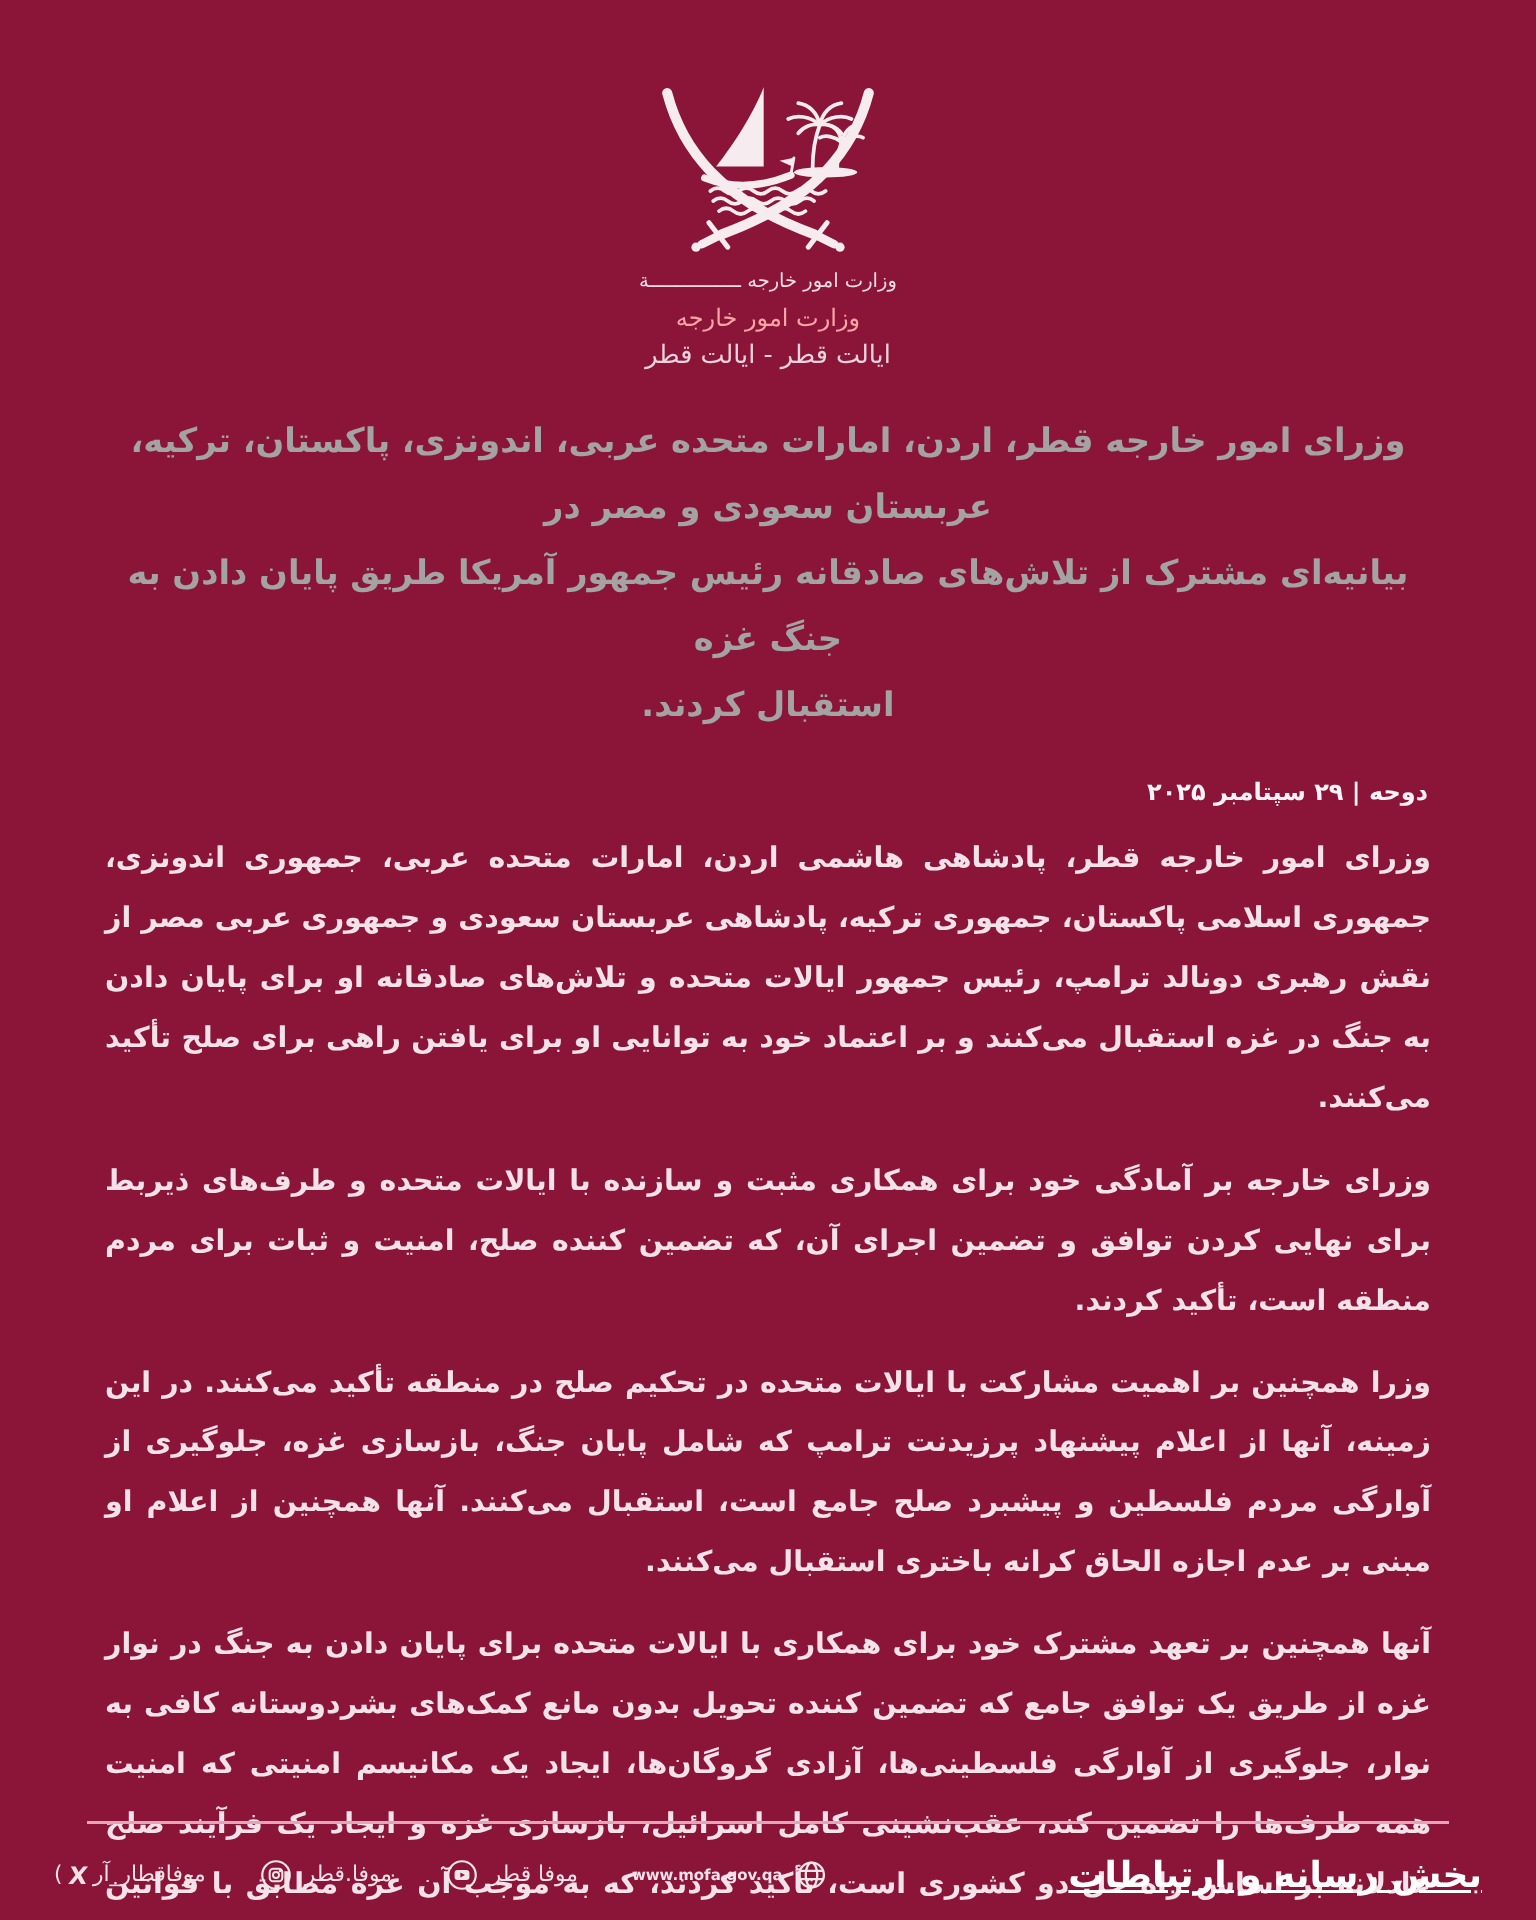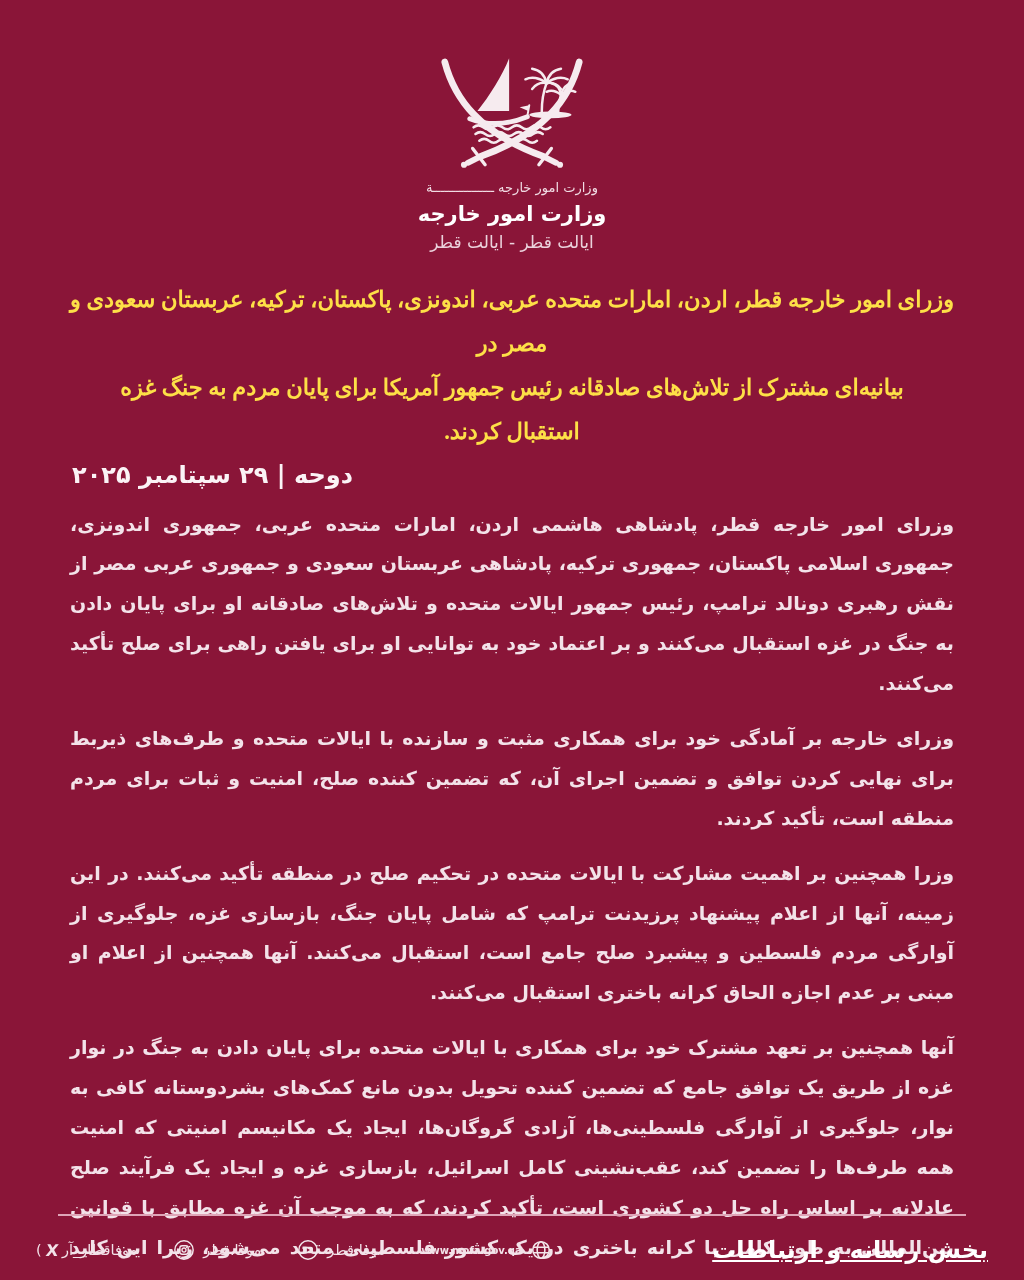--- a/index.html
+++ b/index.html
@@ -5,27 +5,27 @@
   html,body{margin:0;padding:0;background:#5c0e26;}
   .page{
     width:1024px;height:1280px;position:relative;overflow:hidden;
     background:#8A1538;color:#F3E6EB;direction:rtl;
     font-family:"DejaVu Sans", sans-serif;
     margin:0 auto;
   }
   header{text-align:center;padding-top:48px;}
   .emblem{width:192px;height:126px;display:block;margin:0 auto 6px;}
   .wordmark-top{font-size:13px;color:#F1DCE4;letter-spacing:.3px;}
-  .wordmark-main{font-size:21px;font-weight:bold;margin-top:7px;color:#ffffff;}
+  .wordmark-main{font-size:16px;font-weight:normal;margin-top:7px;color:#fca5a5;}
   .state-line{font-size:17px;margin-top:6px;color:#EBD2DC;}
   .title{
     margin:26px 68px 0;text-align:center;font-weight:bold;
-    font-size:22.5px;line-height:1.95;color:#fde047;font-family:Liberation Serif, serif;
+    font-size:22.5px;line-height:1.95;color:#a3a3a3;
   }
-  .dateline{margin:7px 72px 0;text-align:left;font-weight:bold;font-size:24px;color:#FBF3F6;}
+  .dateline{margin:26px 72px 0;text-align:right;font-weight:bold;font-size:16px;color:#FBF3F6;}
   .content{margin:16px 70px 0;font-size:19px;line-height:2.1;font-weight:600;
     text-align:justify;text-align-last:right;color:#F3E2E9;}
   .content p{margin:0 0 15px;}
   footer{position:absolute;left:0;right:0;bottom:0;padding:0 0 16px;}
   .rule{height:2.5px;border:none;background:#DFA5B8;margin:0 58px 20px;}
   .footer-row{display:flex;align-items:center;padding:0 36px;}
   .dept{font-size:24px;font-weight:bold;color:#ffffff;text-decoration:underline;}
   .socials{display:flex;align-items:center;gap:36px;margin-right:auto;}
   .social-item{display:flex;align-items:center;gap:8px;font-size:14.5px;color:#F3E2E9;}
   .social-item .url{font-weight:bold;font-size:10px;direction:ltr;}
@@ -79,21 +79,21 @@
         </g>
       </g>
     </svg>
     <div class="wordmark-top">وزارت امور خارجه ــــــــــــــــة</div>
     <div class="wordmark-main">وزارت امور خارجه</div>
     <div class="state-line">ایالت قطر - ایالت قطر</div>
   </header>
 
   <h1 class="title">
     <div>وزرای امور خارجه قطر، اردن، امارات متحده عربی، اندونزی، پاکستان، ترکیه، عربستان سعودی و مصر در</div>
-    <div>بیانیه‌ای مشترک از تلاش‌های صادقانه رئیس جمهور آمریکا برای پایان مردم به جنگ غزه</div>
+    <div>بیانیه‌ای مشترک از تلاش‌های صادقانه رئیس جمهور آمریکا طریق پایان دادن به جنگ غزه</div>
     <div>استقبال کردند.</div>
   </h1>
 
   <div class="dateline">دوحه | ۲۹ سپتامبر ۲۰۲۵</div>
 
   <main class="content">
     <p>وزرای امور خارجه قطر، پادشاهی هاشمی اردن، امارات متحده عربی، جمهوری اندونزی، جمهوری اسلامی پاکستان، جمهوری ترکیه، پادشاهی عربستان سعودی و جمهوری عربی مصر از نقش رهبری دونالد ترامپ، رئیس جمهور ایالات متحده و تلاش‌های صادقانه او برای پایان دادن به جنگ در غزه استقبال می‌کنند و بر اعتماد خود به توانایی او برای یافتن راهی برای صلح تأکید می‌کنند.</p>
     <p>وزرای خارجه بر آمادگی خود برای همکاری مثبت و سازنده با ایالات متحده و طرف‌های ذیربط برای نهایی کردن توافق و تضمین اجرای آن، که تضمین کننده صلح، امنیت و ثبات برای مردم منطقه است، تأکید کردند.</p>
     <p>وزرا همچنین بر اهمیت مشارکت با ایالات متحده در تحکیم صلح در منطقه تأکید می‌کنند. در این زمینه، آنها از اعلام پیشنهاد پرزیدنت ترامپ که شامل پایان جنگ، بازسازی غزه، جلوگیری از آوارگی مردم فلسطین و پیشبرد صلح جامع است، استقبال می‌کنند. آنها همچنین از اعلام او مبنی بر عدم اجازه الحاق کرانه باختری استقبال می‌کنند.</p>
     <p>آنها همچنین بر تعهد مشترک خود برای همکاری با ایالات متحده برای پایان دادن به جنگ در نوار غزه از طریق یک توافق جامع که تضمین کننده تحویل بدون مانع کمک‌های بشردوستانه کافی به نوار، جلوگیری از آوارگی فلسطینی‌ها، آزادی گروگان‌ها، ایجاد یک مکانیسم امنیتی که امنیت همه طرف‌ها را تضمین کند، عقب‌نشینی کامل اسرائیل، بازسازی غزه و ایجاد یک فرآیند صلح عادلانه بر اساس راه حل دو کشوری است، تأکید کردند، که به موجب آن غزه مطابق با قوانین بین‌المللی به طور کامل با کرانه باختری در یک کشور فلسطینی متحد می‌شود، زیرا این کلید دستیابی به ثبات و امنیت منطقه‌ای است.</p>

